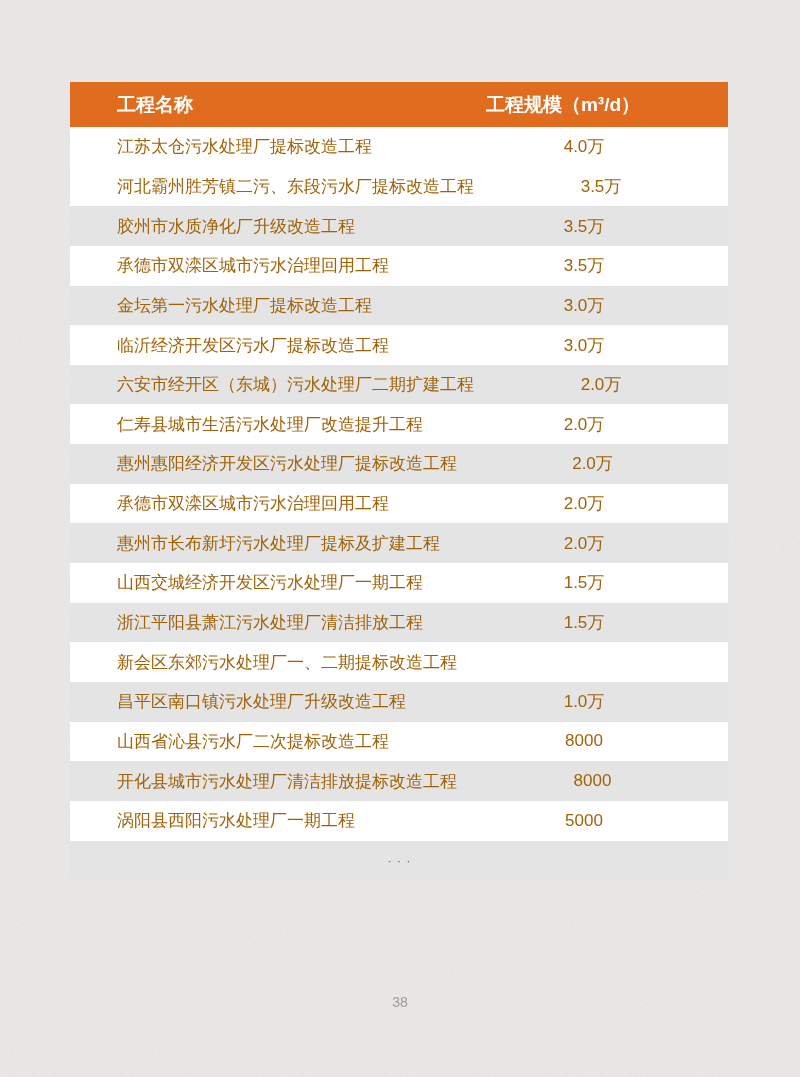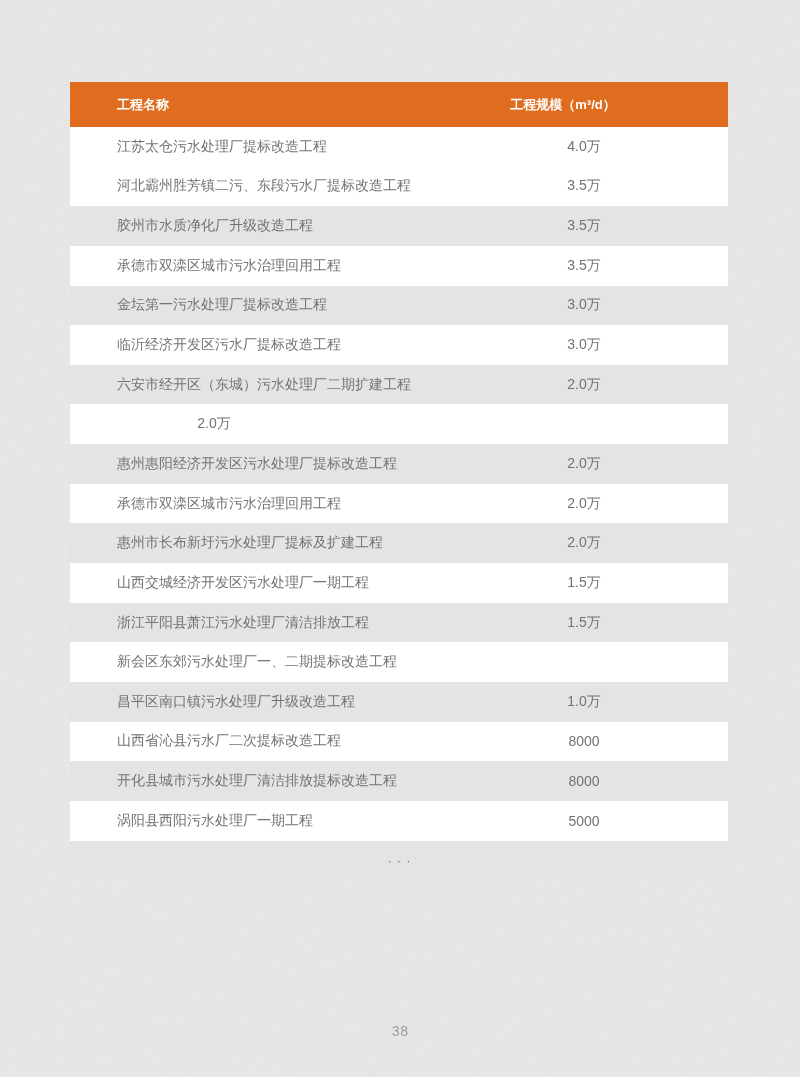--- a/index.html
+++ b/index.html
@@ -31,40 +31,40 @@
     top: 82px;
     width: 658px;
   }
   .thead {
     display: flex;
     align-items: center;
     height: 45px;
     background: #e06d1f;
     color: #ffffff;
     font-weight: bold;
-    font-size: 13px;
+    font-size: 19px;
   }
   .th-name {
     flex: 1;
     padding-left: 47px;
   }
   .th-scale {
     width: 288px;
     box-sizing: border-box;
     text-align: center;
     padding-right: 42px;
     white-space: nowrap;
   }
   .row {
     display: flex;
     align-items: center;
     height: 39.65px;
     background: #ffffff;
-    color: #737373;
-    font-size: 14px;
+    color: #a16207;
+    font-size: 17px;
   }
   .row.alt {
     background: #e4e4e4;
   }
   .cell-name {
     flex: 1;
     padding-left: 47px;
     white-space: nowrap;
   }
   .cell-scale {
@@ -74,27 +74,26 @@
   }
   .ellipsis-row {
     justify-content: center;
     color: #6f6c69;
     font-size: 13px;
     letter-spacing: 5px;
     text-indent: 5px;
   }
   .page-number {
     position: absolute;
-    top: 1024px;
+    top: 994px;
     left: 0;
     width: 100%;
     text-align: center;
     color: #9b9b9b;
     font-size: 14px;
-    font-family: Liberation Mono, monospace;
   }
 </style>
 </head>
 <body>
 
 <div class="page">
 
   <svg class="paper-texture" width="800" height="1077" xmlns="http://www.w3.org/2000/svg">
     <filter id="paperGrain">
       <feTurbulence type="fractalNoise" baseFrequency="0.9" numOctaves="3" stitchTiles="stitch" result="n"></feTurbulence>
@@ -132,20 +131,21 @@
   </div>
         <div class="row">
     <div class="cell-name">临沂经济开发区污水厂提标改造工程</div>
     <div class="cell-scale">3.0万</div>
   </div>
         <div class="row alt">
     <div class="cell-name">六安市经开区（东城）污水处理厂二期扩建工程</div>
     <div class="cell-scale">2.0万</div>
   </div>
         <div class="row">
+    <div class="cell-name">仁寿县城市生活污水处理厂改造提升工程</div>
     <div class="cell-scale">2.0万</div>
   </div>
         <div class="row alt">
     <div class="cell-name">惠州惠阳经济开发区污水处理厂提标改造工程</div>
     <div class="cell-scale">2.0万</div>
   </div>
         <div class="row">
     <div class="cell-name">承德市双滦区城市污水治理回用工程</div>
     <div class="cell-scale">2.0万</div>
   </div>

